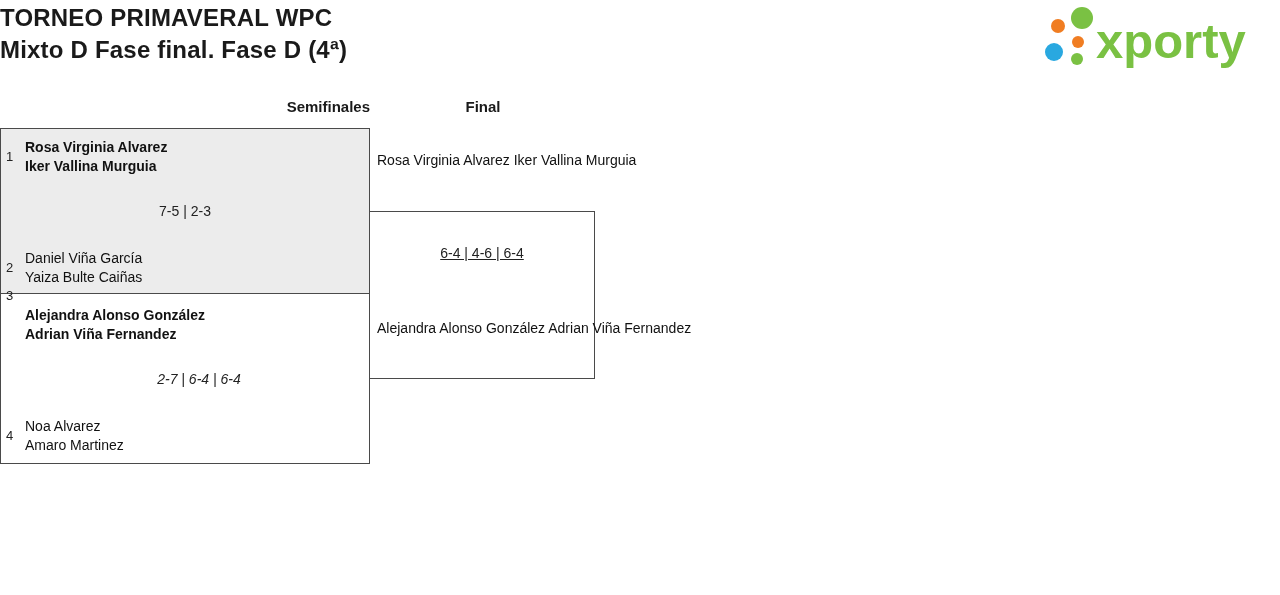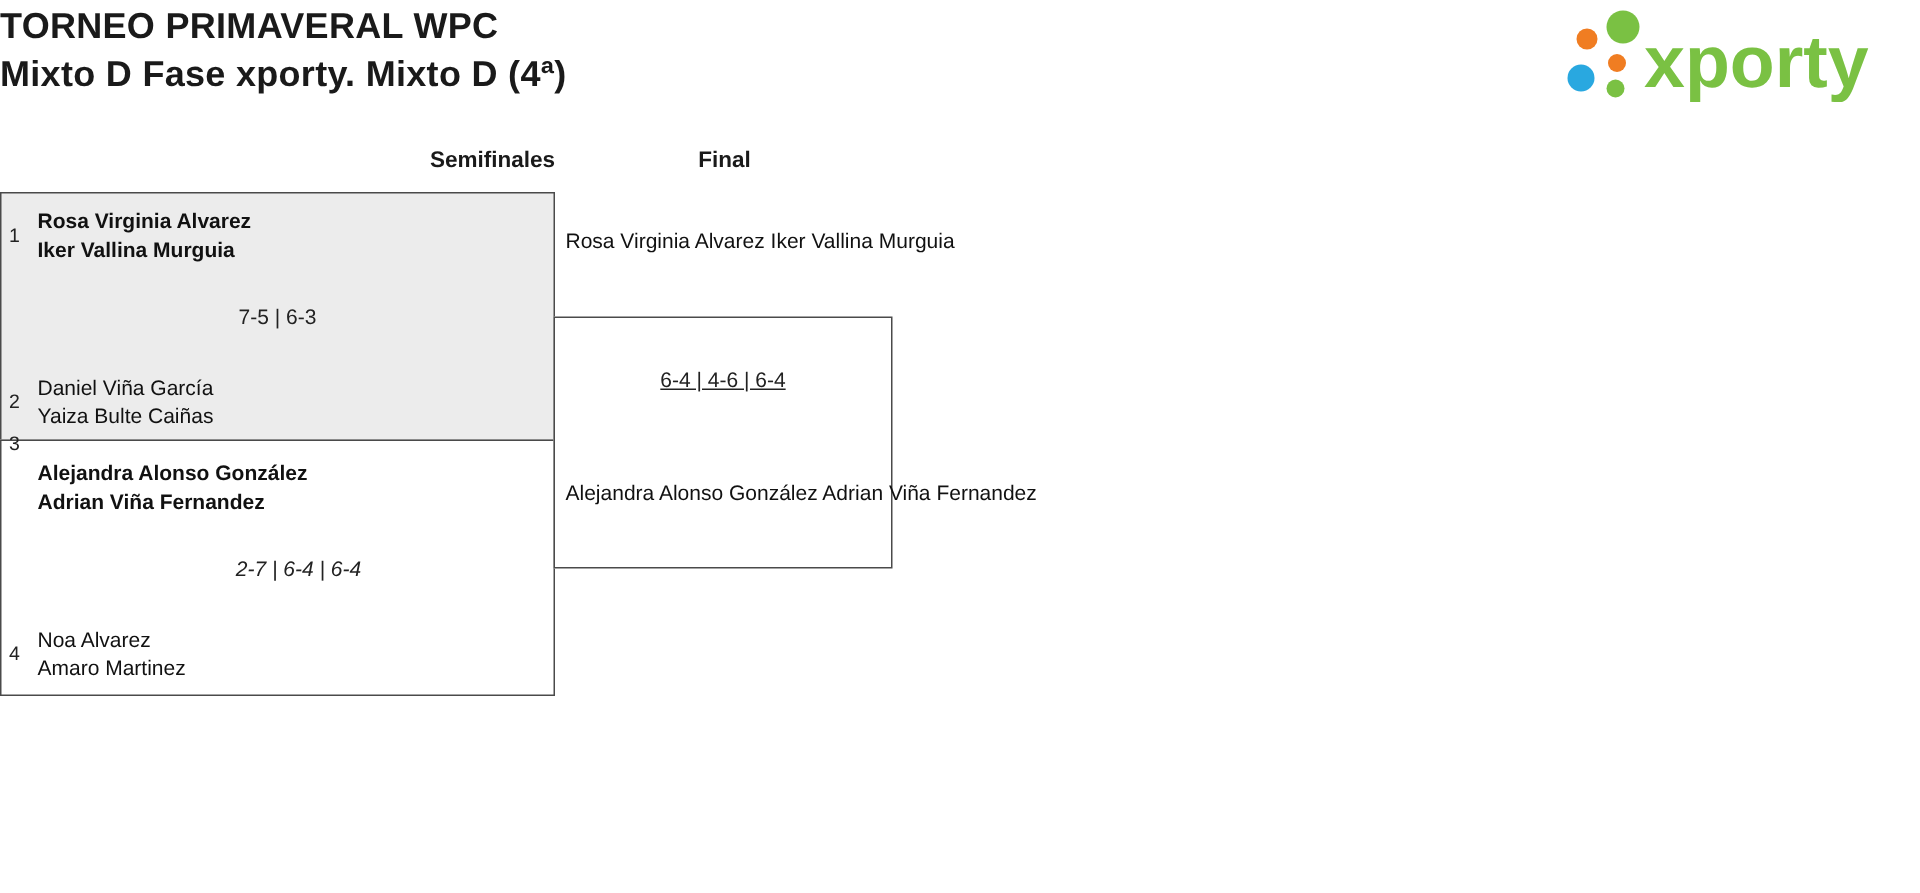--- a/index.html
+++ b/index.html
@@ -108,21 +108,21 @@
   #final-score  { position: absolute; left: 369px; top: 245px; width: 226px; text-align: center; font-size: 14px; color: #222; text-decoration: underline; }
   #final-team-b { top: 319px; }
 </style>
 </head>
 <body>
 
 <div class="page">
 
   <div class="header-title">
     <span>TORNEO PRIMAVERAL WPC</span>
-    <span class="line2">Mixto D Fase xporty. Mixto D (4ª)</span>
+    <span class="line2">Mixto D Fase final. Fase D (4ª)</span>
   </div>
 
   <div class="logo">
     <svg width="230" height="62" viewBox="0 0 230 62" xmlns="http://www.w3.org/2000/svg">
       <circle cx="38" cy="12" r="11" fill="#7ac143"></circle>
       <circle cx="14" cy="20" r="7" fill="#f07d22"></circle>
       <circle cx="34" cy="36" r="6" fill="#f07d22"></circle>
       <circle cx="10" cy="46" r="9" fill="#29a8e0"></circle>
       <circle cx="33" cy="53" r="6" fill="#7ac143"></circle>
       <g fill="#7ac143" font-family="Liberation Sans, sans-serif" font-size="49" font-weight="bold">
@@ -133,21 +133,21 @@
 
   <div class="round-label" id="round-semis">Semifinales</div>
   <div class="round-label" id="round-final">Final</div>
 
   <div class="match shaded" id="match-sf1"></div>
   <div class="seed" id="sf1-seed-a">1</div>
   <div class="team bold" id="sf1-team-a">
     <span>Rosa Virginia Alvarez</span>
     <span class="p2">Iker Vallina Murguia</span>
   </div>
-  <div class="score" id="sf1-score">7-5 | 6-3</div>
+  <div class="score" id="sf1-score">7-5 | 2-3</div>
   <div class="seed" id="sf1-seed-b">2</div>
   <div class="team" id="sf1-team-b">
     <span>Daniel Viña García</span>
     <span class="p2">Yaiza Bulte Caiñas</span>
   </div>
 
   <div class="match plain" id="match-sf2"></div>
   <div class="seed" id="sf2-seed-a">3</div>
   <div class="team bold" id="sf2-team-a">
     <span>Alejandra Alonso González</span>

